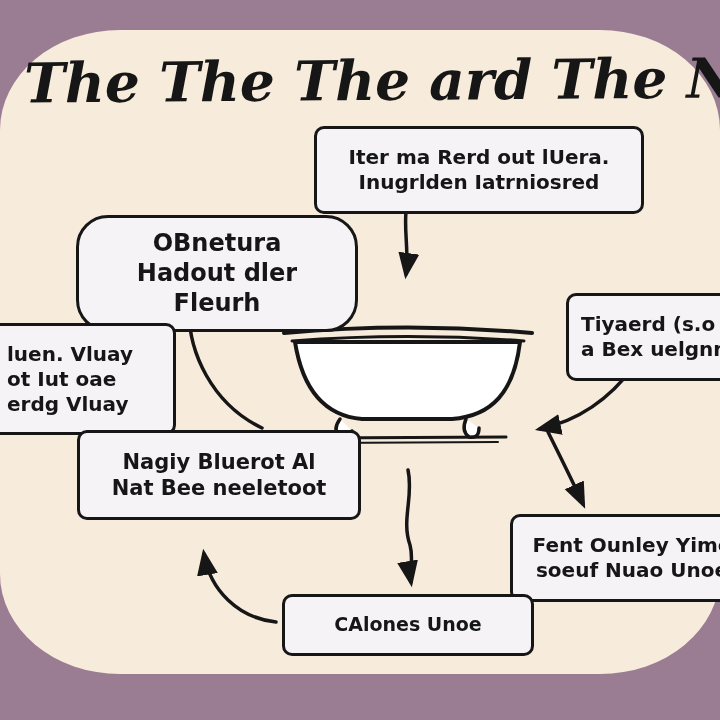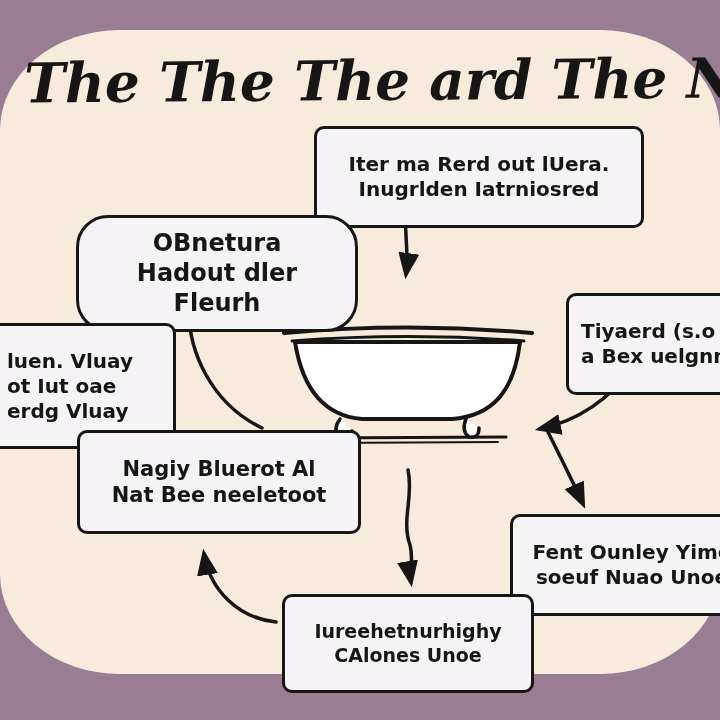--- a/index.html
+++ b/index.html
@@ -20,21 +20,21 @@
     font-size:55px;color:var(--ink,#161616);white-space:nowrap;
     transform:rotate(-0.4deg);
   }
   .callout{
     position:absolute;z-index:2;
     background:var(--box-bg,#f5f3f6);
     border:3px solid var(--ink,#161616);
     border-radius:10px;
     color:var(--ink,#161616);
     font-weight:700;line-height:1.24;
-    padding:23px 12px;text-align:center;
+    padding:16px 12px;text-align:center;
   }
   .c-top{left:314px;top:126px;width:300px;font-size:20px;}
   .c-bubble{left:76px;top:215px;width:252px;font-size:24px;border-radius:32px;padding:11px 12px;}
   .tail{
     position:absolute;left:36px;bottom:-13px;width:20px;height:20px;
     background:var(--box-bg,#f5f3f6);
     border-right:3px solid var(--ink,#161616);
     border-bottom:3px solid var(--ink,#161616);
     transform:rotate(70deg) skew(18deg,18deg);
   }
@@ -105,15 +105,14 @@
   <div>Nagiy Bluerot Al</div>
   <div>Nat Bee neeletoot</div>
 </div>
 
 <div class="callout c-botright">
   <div>Fent Ounley Yime</div>
   <div>soeuf Nuao Unoe</div>
 </div>
 
 <div class="callout c-bottom">
-  <div>Iureehetnurhighy</div>
   <div>CAlones Unoe</div>
 </div>
 
 </body></html>

